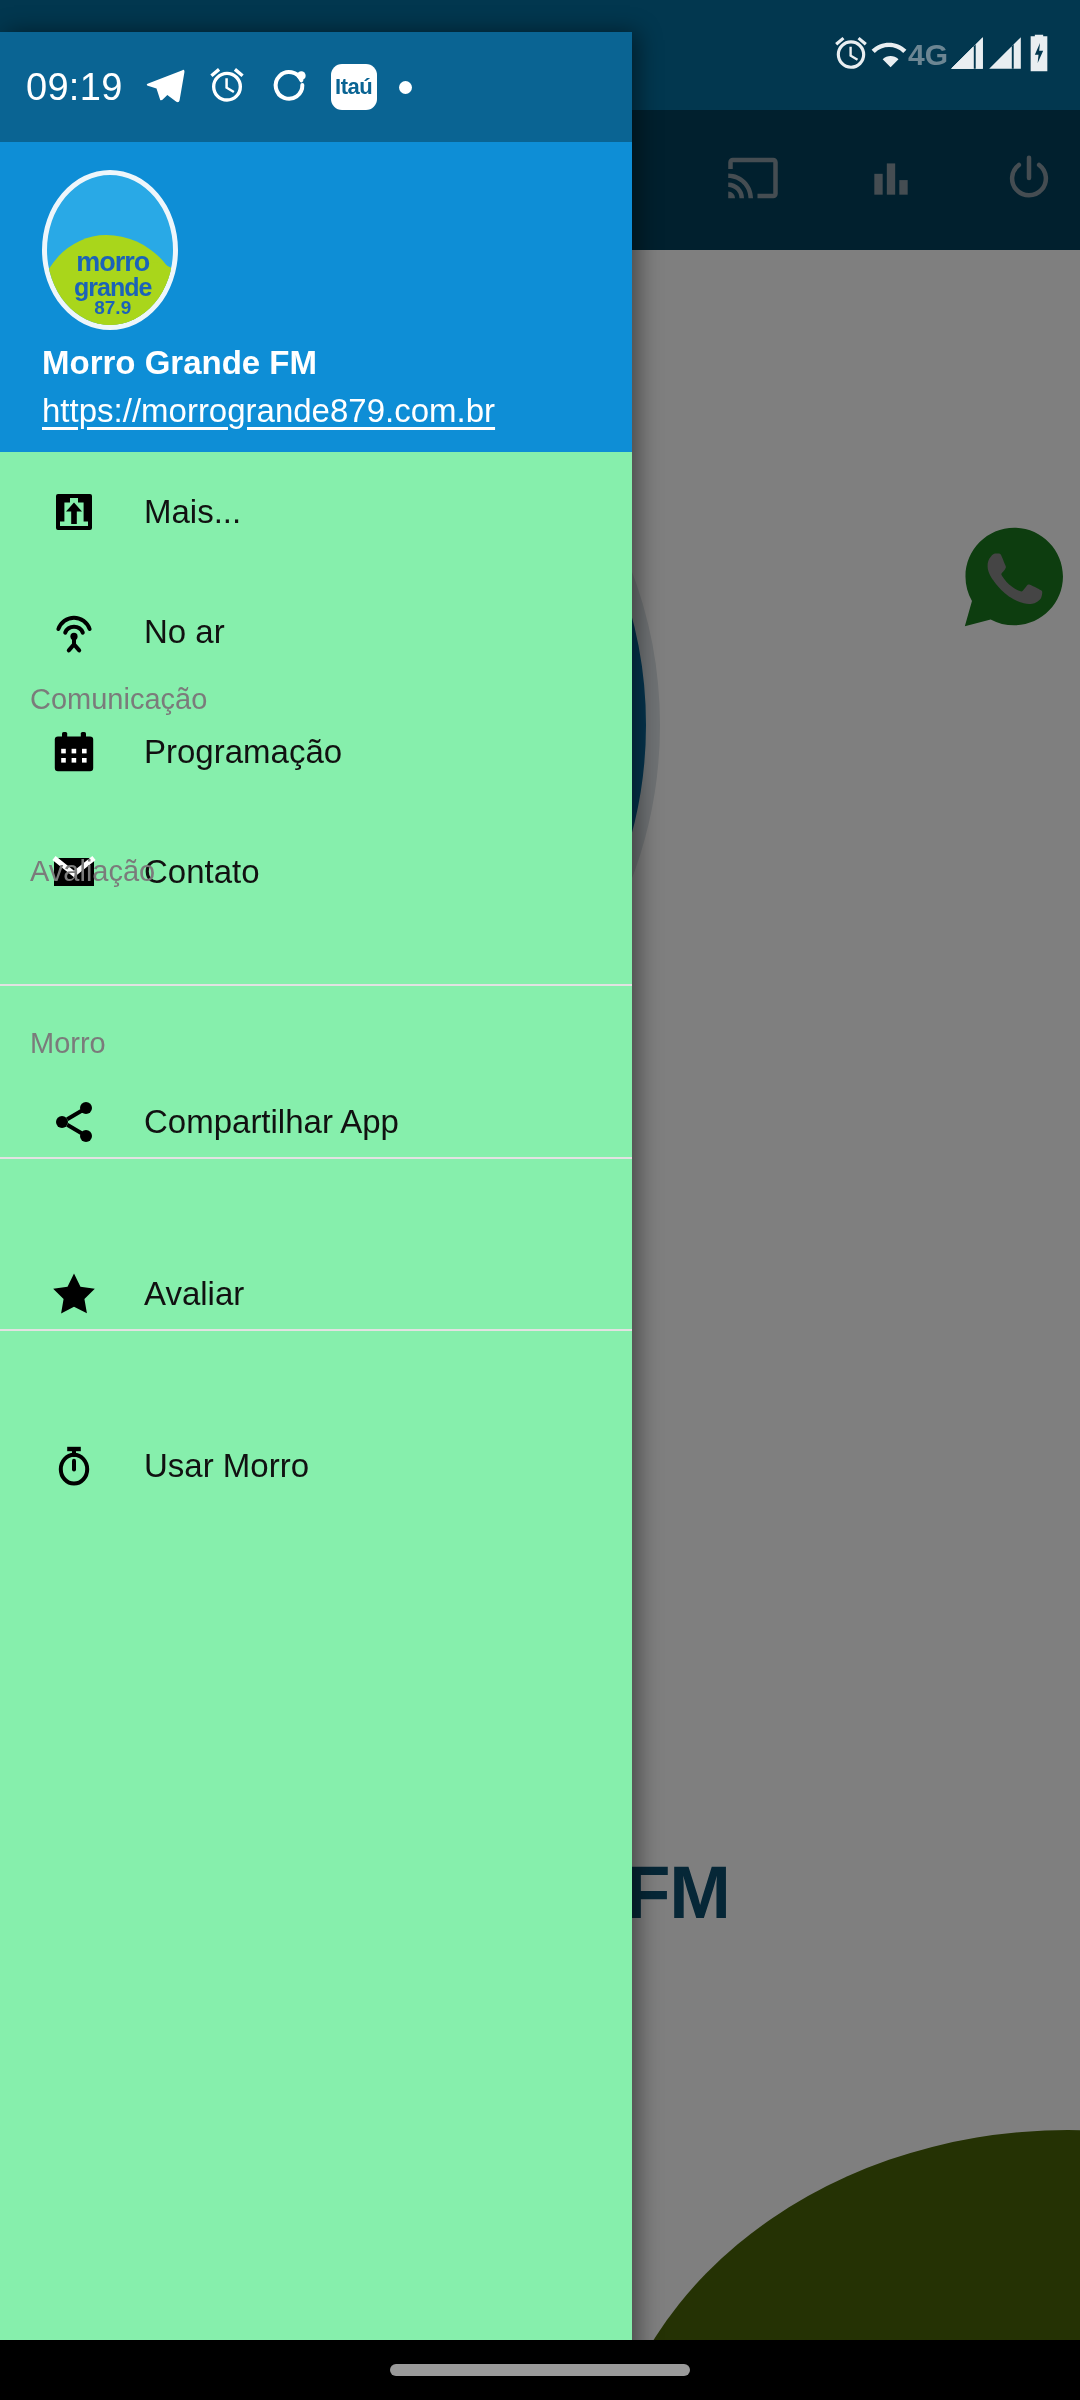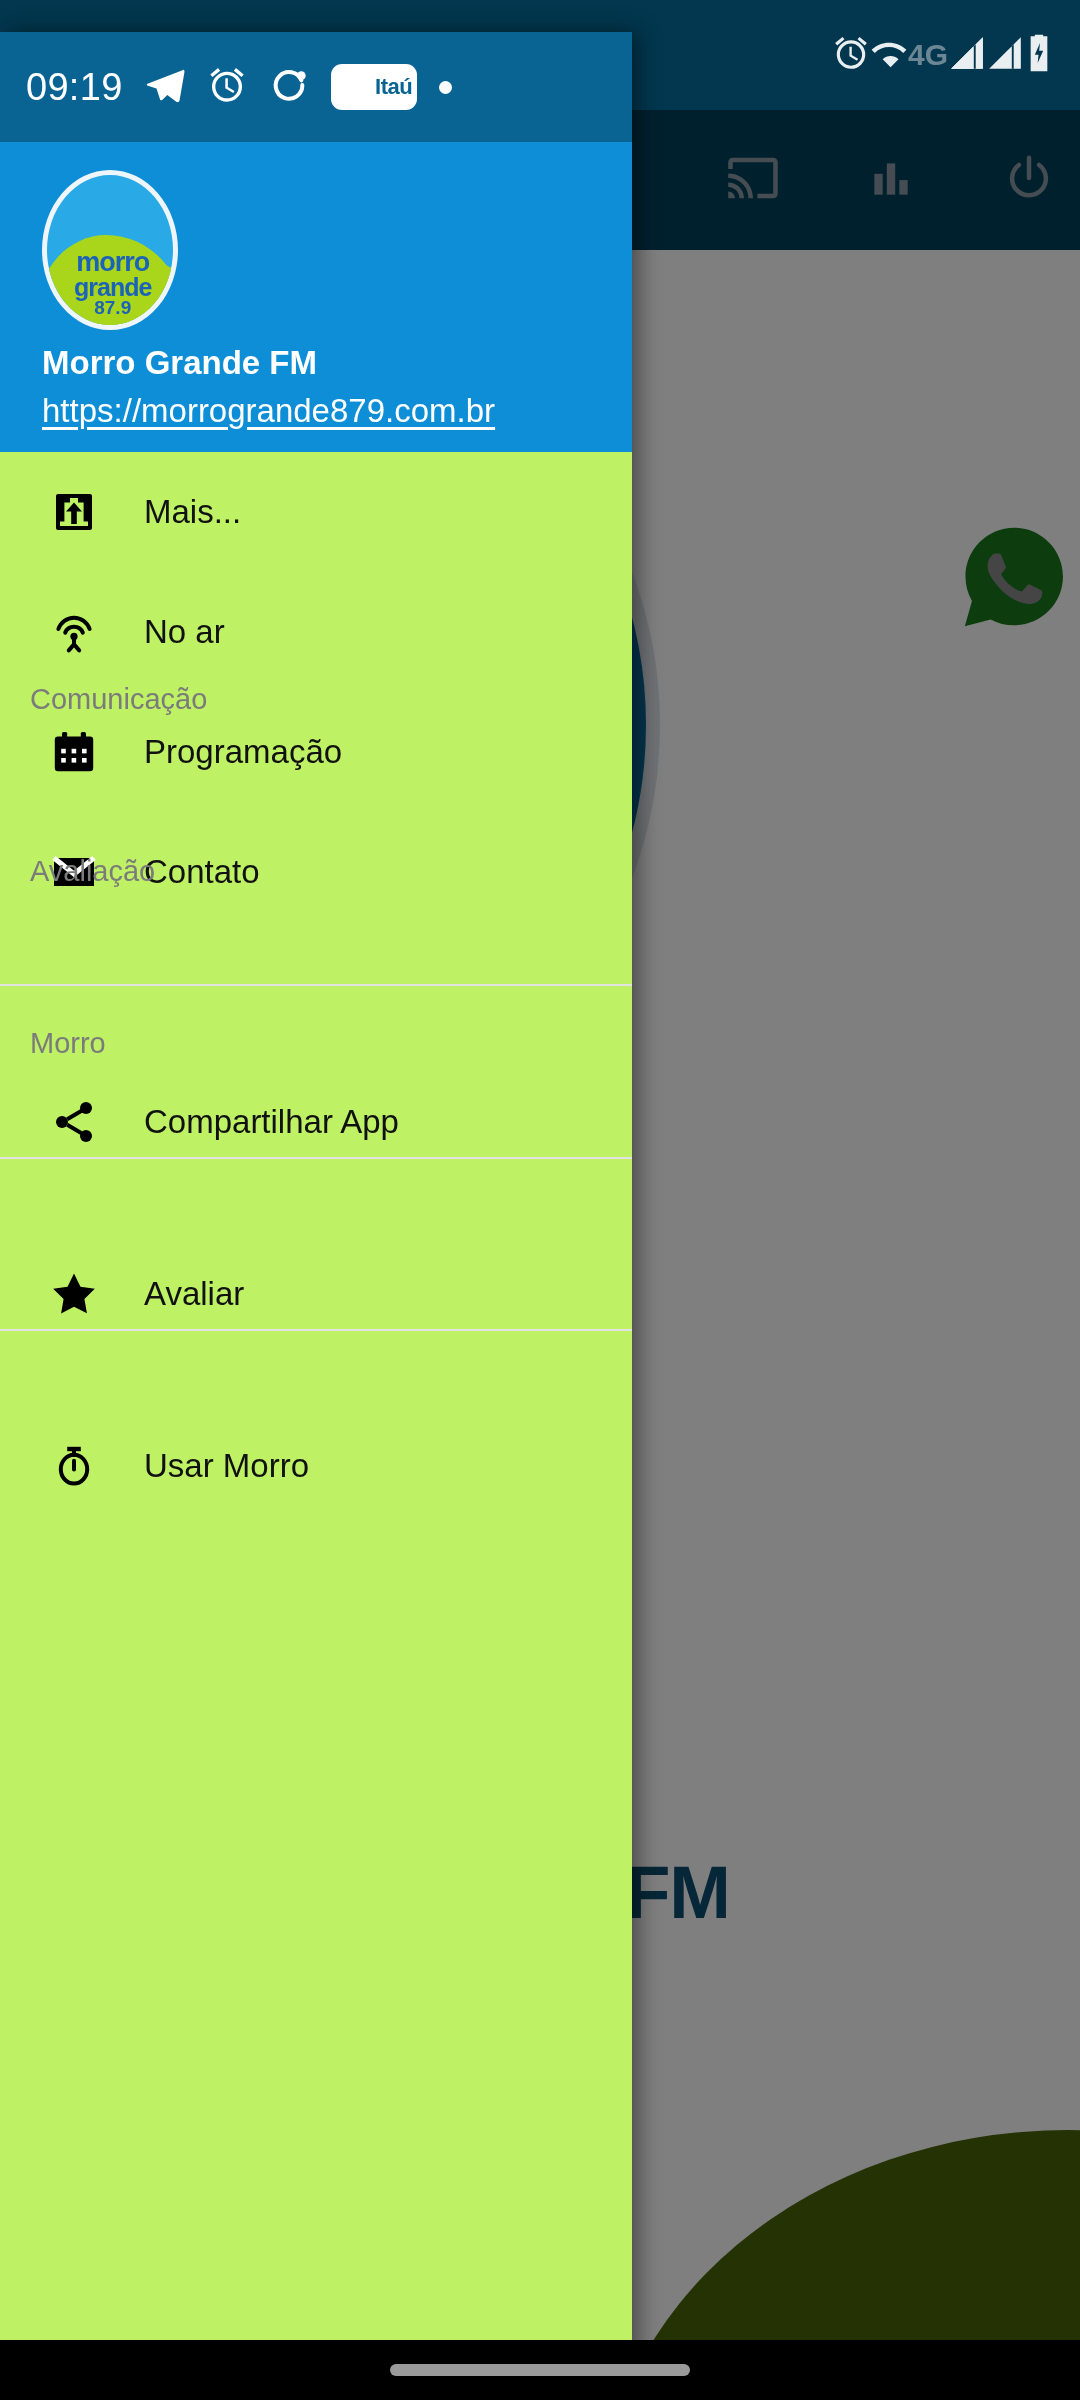--- a/index.html
+++ b/index.html
@@ -37,36 +37,36 @@
   
   #scrim{position:absolute;left:0;top:110px;width:1080px;height:2230px;background:rgba(0,0,0,.50);}
 
   
   #drawer{position:absolute;left:0;top:0;width:632px;height:2340px;background:#fff;
     box-shadow:6px 0 22px rgba(0,0,0,.45);overflow:hidden;margin-top:32px;}
   #drawer-statusbar{position:absolute;left:0;top:0;width:700px;height:110px;background:#0a6493;}
   #sb-left{position:absolute;left:26px;top:0;height:110px;display:flex;align-items:center;gap:22px;}
   #sb-time{color:#fff;font-size:38px;font-weight:500;letter-spacing:.3px;}
   #itau-badge{width:46px;height:46px;border-radius:11px;background:#fff;color:#0a6493;
-    font-size:22px;font-weight:bold;display:flex;align-items:center;justify-content:center;letter-spacing:-.5px;padding-left:40px;}
+    font-size:22px;font-weight:bold;display:flex;align-items:center;justify-content:center;letter-spacing:-.5px;}
   #sb-dot{width:13px;height:13px;border-radius:50%;background:#fff;}
 
   #drawer-header{position:absolute;left:0;top:110px;width:700px;height:310px;background:#0e8ed6;}
   #dh-logo{position:absolute;left:42px;top:28px;width:136px;height:160px;}
   #dh-logo-oval{position:absolute;inset:0;border-radius:50%;background:#29a9e6;overflow:hidden;border:5px solid #eef6fb;box-sizing:border-box;}
   #dh-hill{position:absolute;left:-8%;bottom:-12%;width:118%;height:72%;background:#a9d61b;border-radius:52% 60% 0 0 / 80% 90% 0 0;}
   #dh-hill2{position:absolute;left:40%;bottom:-8%;width:76%;height:50%;background:#a9d61b;border-radius:62% 48% 0 0 / 92% 72% 0 0;}
   #dh-logo-txt{position:absolute;left:12%;top:50%;width:80%;text-align:center;color:#1b63b8;font-weight:bold;line-height:.95;}
   #dh-logo-txt .t1{font-size:27px;letter-spacing:-1px;display:block;}
   #dh-logo-txt .t2{font-size:25px;letter-spacing:-1px;display:block;}
   #dh-logo-txt .t3{font-size:19px;display:block;}
   #dh-title{position:absolute;left:42px;top:202px;color:#fff;font-size:33px;font-weight:bold;}
   #dh-url{position:absolute;left:42px;top:250px;color:#fff;font-size:33px;font-weight:normal;text-decoration:underline;text-underline-offset:5px;}
 
-  #menu{position:absolute;left:0;top:420px;width:700px;height:1920px;background:#bef264;}
+  #menu{position:absolute;left:0;top:420px;width:700px;height:1920px;background:#86efac;}
   .menu-item{position:absolute;left:0;width:700px;height:120px;display:flex;align-items:center;}
   .menu-item .mi-icon{width:52px;height:52px;margin-left:48px;display:flex;align-items:center;justify-content:center;flex:none;}
   .menu-item .mi-label{margin-left:44px;font-size:33px;color:#111;}
   .section-label{position:absolute;left:30px;font-size:29px;color:#7b7b7b;}
   .divider{position:absolute;left:0;width:700px;height:2px;background:#e2e2e2;}
 
   
   #navbar{position:absolute;left:0;top:2340px;width:1080px;height:60px;background:#000;}
   #nav-pill{position:absolute;left:390px;top:24px;width:300px;height:12px;border-radius:8px;background:#9a9a9a;}
 </style>

